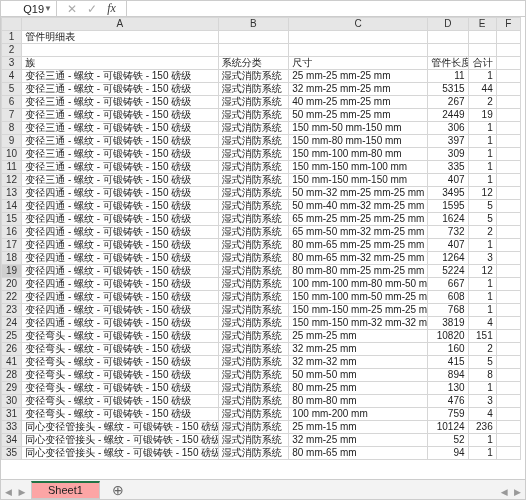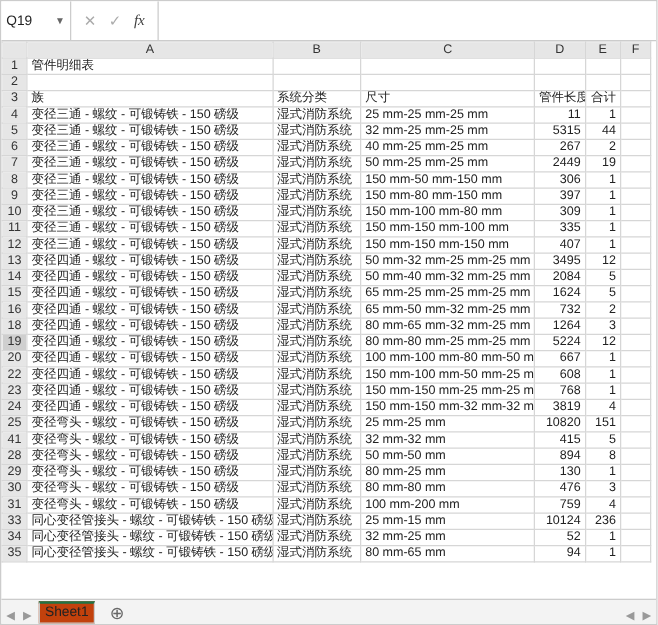--- a/index.html
+++ b/index.html
@@ -1,19 +1,19 @@
 <!DOCTYPE html>
 <html><head>
 <meta charset="utf-8">
 <style>
   * { box-sizing: border-box; margin: 0; padding: 0; }
   body { font-family: "Segoe UI", Arial, sans-serif; font-size: 11px; background: #fff; color: #222; width: 526px; height: 500px; overflow: hidden; position: relative; border: 1px solid #ccc; }
 
   
-  .top { display: flex; align-items: stretch; height: 32px; border-bottom: 1px solid #ccc; background: #fff; }
+  .top { display: flex; align-items: stretch; height: 16px; border-bottom: 1px solid #ccc; background: #fff; text-align: right; }
   .namebox { width: 56px; border-right: 1px solid #ccc; display: flex; align-items: center; padding: 0 4px; position: relative; }
   .namebox .txt { flex: 1; }
   .namebox .dd { font-size: 8px; color: #666; }
   .fbar-btns { display: flex; align-items: center; gap: 10px; padding: 0 10px; border-right: 1px solid #ccc; color: #aaa; font-size: 12px; }
   .fbar-btns span:last-child { font-style: italic; font-family: "Times New Roman", serif; color: #404040; }
   .fbar { flex: 1; display: flex; align-items: center; padding: 0 6px; color: #444; }
 
   
   .grid { height: 458px; overflow: auto; }
   table { border-collapse: collapse; table-layout: fixed; width: 520px; }
@@ -21,21 +21,21 @@
   th { background: #e6e6e6; font-weight: normal; text-align: center; color: #333; position: relative; }
   td.num { text-align: right; }
   .rowhead { background: #e6e6e6; text-align: center; color: #333; width: 20px; }
   .colA { width: 195px; } .colB { width: 70px; } .colC { width: 138px; }
   .colD { width: 40px; } .colE { width: 28px; } .colF { width: 24px; }
   .sel-row { background: #cfcfcf !important; }
   .corner { background: #e6e6e6; }
 
   
   .tabs { position: absolute; bottom: 0; left: 0; right: 0; height: 20px; background: #f3f3f3; border-top: 1px solid #ccc; display: flex; align-items: center; padding-left: 30px; gap: 6px; }
-  .tab { background: #c2410c; border: 1px solid #ccc; border-top: 2px solid #217346; padding: 0 4px; font-size: 11px; height: 18px; display: flex; align-items: center; }
+  .tab { background: #fca5a5; border: 1px solid #ccc; border-top: 2px solid #217346; padding: 0 16px; font-size: 11px; height: 18px; display: flex; align-items: center; }
   .tab-add { font-size: 14px; color: #666; padding: 0 6px; }
   .tab-nav { position: absolute; left: 4px; bottom: 2px; color: #999; font-size: 9px; letter-spacing: 2px; }
   .scroll-r { position: absolute; right: 2px; bottom: 2px; color: #999; font-size: 9px; letter-spacing: 2px; }
 </style>
 </head>
 <body>
 
 <div class="top">
   <div class="namebox">
     <span class="txt">Q19</span>
@@ -189,21 +189,21 @@
           <td>50 mm-32 mm-25 mm-25 mm</td>
           <td class="num">3495</td>
           <td class="num">12</td>
           <td></td>
         </tr>
         <tr>
           <th class="rowhead">14</th>
           <td>变径四通 - 螺纹 - 可锻铸铁 - 150 磅级</td>
           <td>湿式消防系统</td>
           <td>50 mm-40 mm-32 mm-25 mm</td>
-          <td class="num">2084</td>
+          <td class="num">1595</td>
           <td class="num">5</td>
           <td></td>
         </tr>
         <tr>
           <th class="rowhead">15</th>
           <td>变径四通 - 螺纹 - 可锻铸铁 - 150 磅级</td>
           <td>湿式消防系统</td>
           <td>65 mm-25 mm-25 mm-25 mm</td>
           <td class="num">1624</td>
           <td class="num">5</td>
@@ -212,20 +212,29 @@
         <tr>
           <th class="rowhead">16</th>
           <td>变径四通 - 螺纹 - 可锻铸铁 - 150 磅级</td>
           <td>湿式消防系统</td>
           <td>65 mm-50 mm-32 mm-25 mm</td>
           <td class="num">732</td>
           <td class="num">2</td>
           <td></td>
         </tr>
         <tr>
+          <th class="rowhead">17</th>
+          <td>变径四通 - 螺纹 - 可锻铸铁 - 150 磅级</td>
+          <td>湿式消防系统</td>
+          <td>80 mm-65 mm-25 mm-25 mm</td>
+          <td class="num">407</td>
+          <td class="num">1</td>
+          <td></td>
+        </tr>
+        <tr>
           <th class="rowhead">18</th>
           <td>变径四通 - 螺纹 - 可锻铸铁 - 150 磅级</td>
           <td>湿式消防系统</td>
           <td>80 mm-65 mm-32 mm-25 mm</td>
           <td class="num">1264</td>
           <td class="num">3</td>
           <td></td>
         </tr>
         <tr>
           <th class="rowhead sel-row">19</th>
@@ -272,20 +281,29 @@
           <td class="num">4</td>
           <td></td>
         </tr>
         <tr>
           <th class="rowhead">25</th>
           <td>变径弯头 - 螺纹 - 可锻铸铁 - 150 磅级</td>
           <td>湿式消防系统</td>
           <td>25 mm-25 mm</td>
           <td class="num">10820</td>
           <td class="num">151</td>
+          <td></td>
+        </tr>
+        <tr>
+          <th class="rowhead">26</th>
+          <td>变径弯头 - 螺纹 - 可锻铸铁 - 150 磅级</td>
+          <td>湿式消防系统</td>
+          <td>32 mm-25 mm</td>
+          <td class="num">160</td>
+          <td class="num">2</td>
           <td></td>
         </tr>
         <tr>
           <th class="rowhead">41</th>
           <td>变径弯头 - 螺纹 - 可锻铸铁 - 150 磅级</td>
           <td>湿式消防系统</td>
           <td>32 mm-32 mm</td>
           <td class="num">415</td>
           <td class="num">5</td>
           <td></td>

